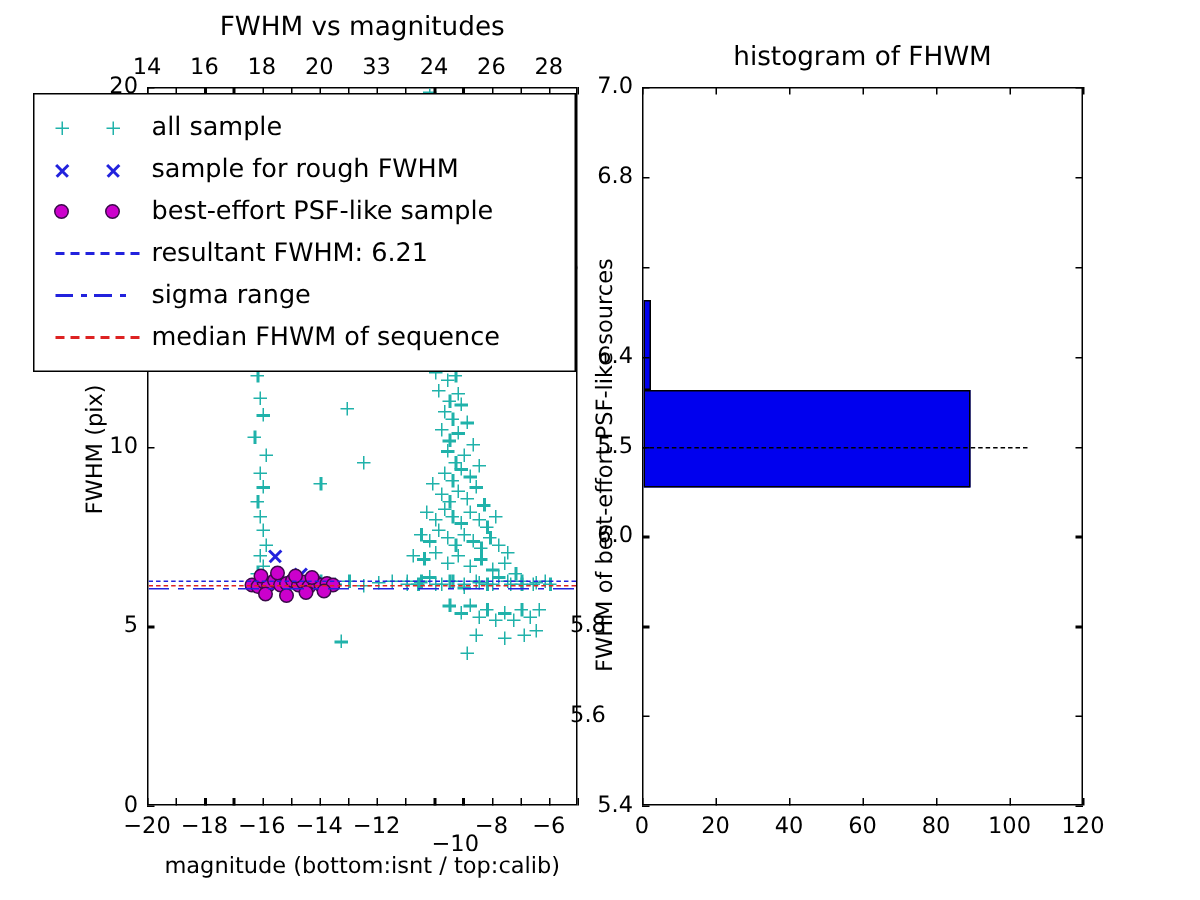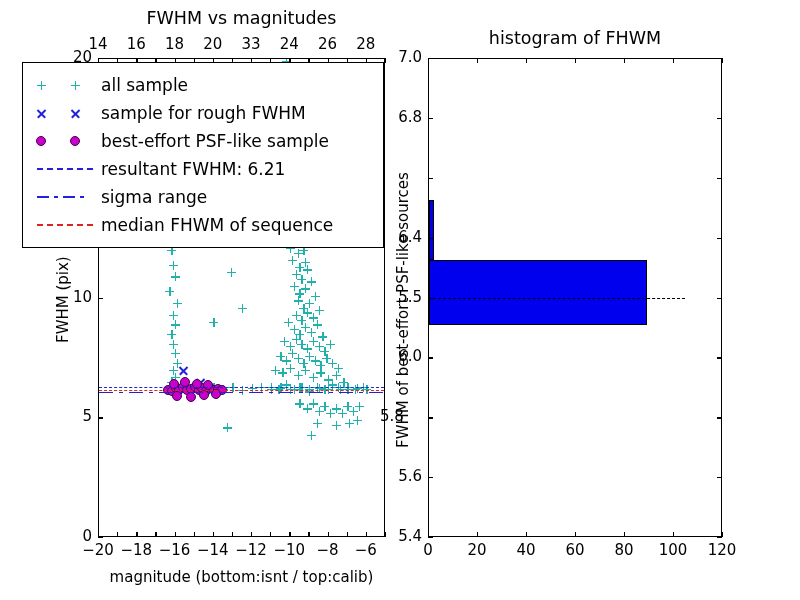--- a/index.html
+++ b/index.html
@@ -342,21 +342,21 @@
       <div class="tick-label" style="left: 68px; top: 541px; width: 60px;">−20</div>
       <div class="tick tick-v" style="left: 136.267px; top: 532px;"></div>
       <div class="tick-label" style="left: 106.267px; top: 541px; width: 60px;">−18</div>
       <div class="tick tick-v" style="left: 174.533px; top: 532px;"></div>
       <div class="tick-label" style="left: 144.533px; top: 541px; width: 60px;">−16</div>
       <div class="tick tick-v" style="left: 212.8px; top: 532px;"></div>
       <div class="tick-label" style="left: 182.8px; top: 541px; width: 60px;">−14</div>
       <div class="tick tick-v" style="left: 251.067px; top: 532px;"></div>
       <div class="tick-label" style="left: 221.067px; top: 541px; width: 60px;">−12</div>
       <div class="tick tick-v" style="left: 289.333px; top: 532px;"></div>
-      <div class="tick-label" style="left: 259.333px; top: 541px; width: 60px;">−10</div>
+      <div class="tick-label" style="left: 259.333px; top: 553px; width: 60px; text-align: right;">−10</div>
       <div class="tick tick-v" style="left: 327.6px; top: 532px;"></div>
       <div class="tick-label" style="left: 297.6px; top: 541px; width: 60px;">−8</div>
       <div class="tick tick-v" style="left: 365.867px; top: 532px;"></div>
       <div class="tick-label" style="left: 335.867px; top: 541px; width: 60px;">−6</div>
       <div class="tick tick-v" style="left: 98px; top: 58px;"></div>
       <div class="tick-label" style="left: 68px; top: 35px; width: 60px;">14</div>
       <div class="tick tick-v" style="left: 136.267px; top: 58px;"></div>
       <div class="tick-label" style="left: 106.267px; top: 35px; width: 60px;">16</div>
       <div class="tick tick-v" style="left: 174.533px; top: 58px;"></div>
       <div class="tick-label" style="left: 144.533px; top: 35px; width: 60px;">18</div>
@@ -431,21 +431,21 @@
       <div class="tick tick-v" style="left: 673px; top: 58px;"></div>
       <div class="tick-label" style="left: 643px; top: 541px; width: 60px;">100</div>
       <div class="tick tick-v" style="left: 722px; top: 532px;"></div>
       <div class="tick tick-v" style="left: 722px; top: 58px;"></div>
       <div class="tick-label" style="left: 692px; top: 541px; width: 60px;">120</div>
       <div class="tick tick-h" style="left: 428px; top: 537px;"></div>
       <div class="tick tick-h" style="left: 717px; top: 537px;"></div>
       <div class="tick-label" style="left: 362px; top: 527px; width: 60px; text-align: right;">5.4</div>
       <div class="tick tick-h" style="left: 428px; top: 477.125px;"></div>
       <div class="tick tick-h" style="left: 717px; top: 477.125px;"></div>
-      <div class="tick-label" style="left: 362px; top: 467.125px; width: 60px; text-align: right;">5.6</div>
+      <div class="tick-label" style="left: 362px; top: 467.125px; width: 60px; ">5.6</div>
       <div class="tick tick-h" style="left: 428px; top: 417.25px;"></div>
       <div class="tick tick-h" style="left: 717px; top: 417.25px;"></div>
       <div class="tick-label" style="left: 362px; top: 407.25px; width: 60px; text-align: center;">5.8</div>
       <div class="tick tick-h" style="left: 428px; top: 357.375px;"></div>
       <div class="tick tick-h" style="left: 717px; top: 357.375px;"></div>
       <div class="tick-label" style="left: 362px; top: 347.375px; width: 60px; text-align: right;">6.0</div>
       <div class="tick tick-h" style="left: 428px; top: 297.5px;"></div>
       <div class="tick tick-h" style="left: 717px; top: 297.5px;"></div>
       <div class="tick-label" style="left: 362px; top: 287.5px; width: 60px; text-align: right;">5.5</div>
       <div class="tick tick-h" style="left: 428px; top: 237.625px;"></div>

